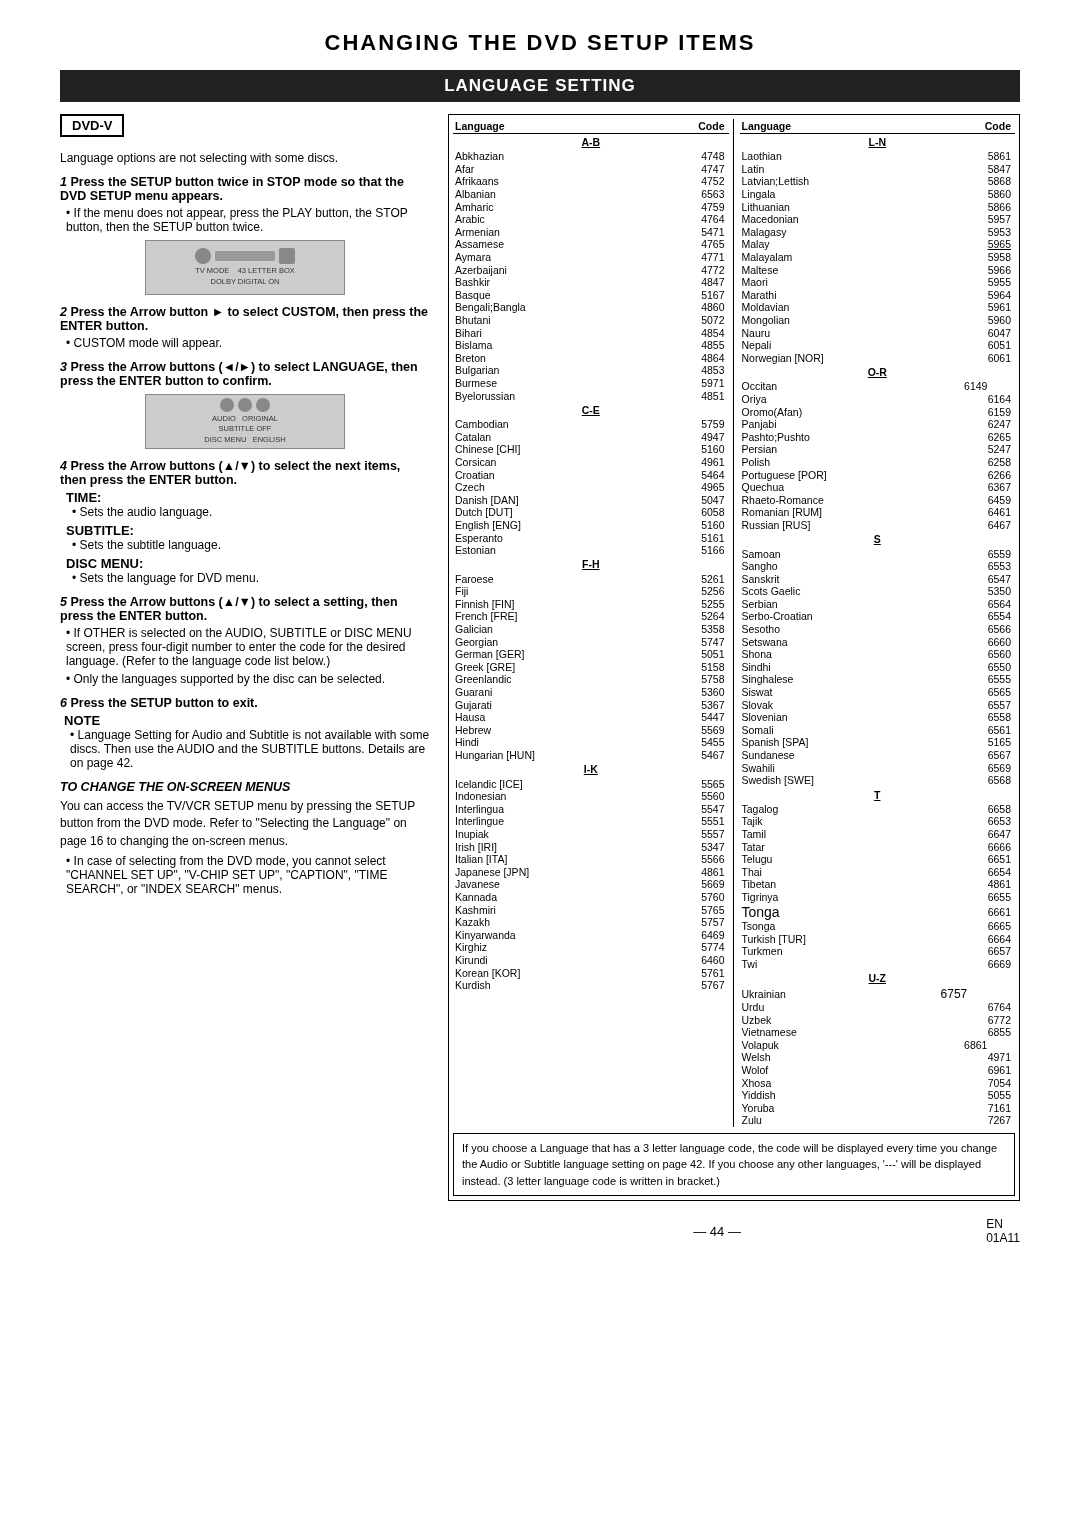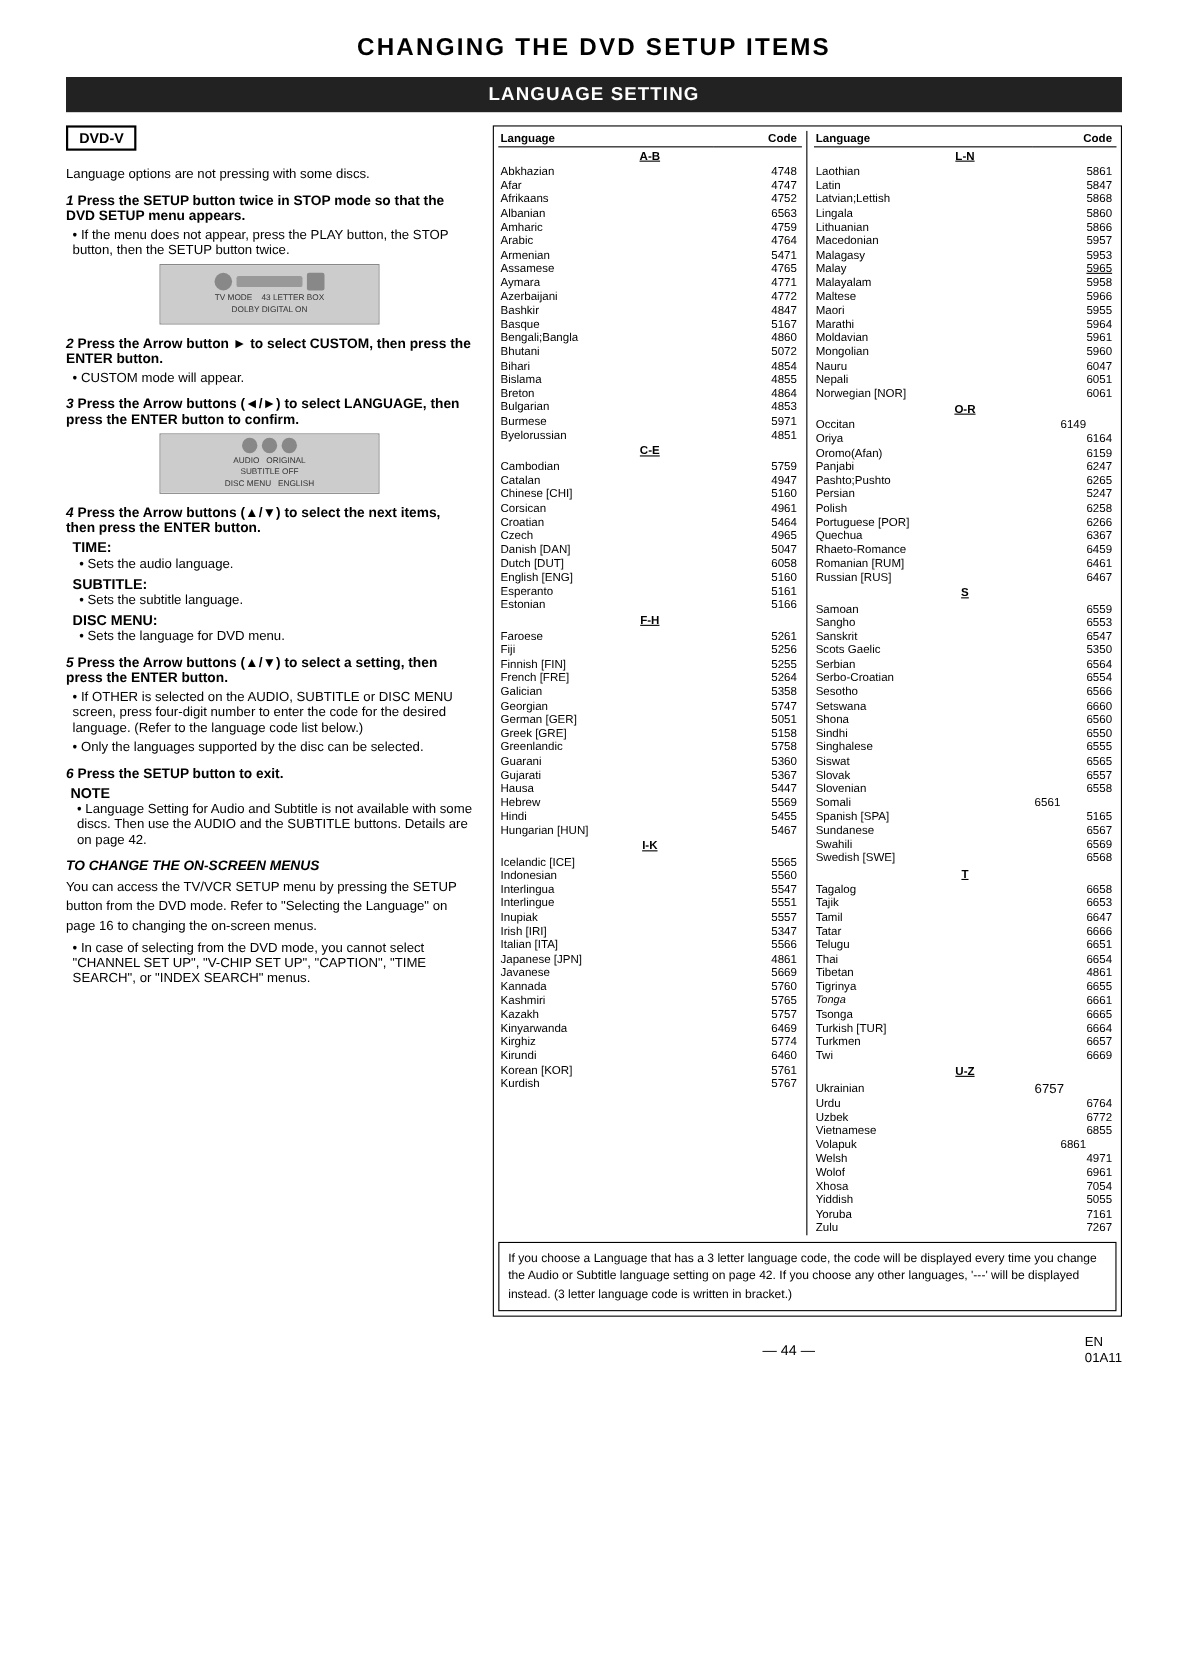--- a/index.html
+++ b/index.html
@@ -114,21 +114,21 @@
   <div class="main-title">CHANGING THE DVD SETUP ITEMS</div>
 
   <div class="section-title">LANGUAGE SETTING</div>
 
   <div class="content-area">
 
     <div class="left-panel">
       <div style="text-align:left; margin-bottom:6px;">
         <span class="dvd-badge">DVD-V</span>
       </div>
-      <div class="instruction-note">Language options are not pressing with some discs.</div>
+      <div class="instruction-note">Language options are not selecting with some discs.</div>
 
       <div class="step">
         <div class="step-title">
           <span class="step-number">1</span>
           <span> Press the SETUP button twice in STOP mode so that the DVD SETUP menu appears.</span>
         </div>
         <div class="bullet">• <span>If the menu does not appear, press the PLAY button, the STOP button, then the SETUP button twice.</span></div>
 
         <div class="device-img">
           <div style="width:100%;height:100%;background:#ccc;display:flex;flex-direction:column;align-items:center;justify-content:center;gap:2px;">
@@ -681,21 +681,21 @@
                   <tr>
                     <td style="padding: 0.3px 2px; font-size: 10.5px;">Slovak</td>
                     <td style="padding: 0.3px 4px 0.3px 2px; text-align: right; font-size: 10.5px;">6557</td>
                   </tr>
                   <tr>
                     <td style="padding: 0.3px 2px; font-size: 10.5px;">Slovenian</td>
                     <td style="padding: 0.3px 4px 0.3px 2px; text-align: right; font-size: 10.5px;">6558</td>
                   </tr>
                   <tr>
                     <td style="padding: 0.3px 2px; font-size: 10.5px;">Somali</td>
-                    <td style="padding: 0.3px 4px 0.3px 2px; text-align: left; font-size: 10.5px;">6561</td>
+                    <td style="padding: 0.3px 4px 0.3px 2px; text-align: right; font-size: 10.5px;">6561</td>
                   </tr>
                   <tr>
                     <td style="padding: 0.3px 2px; font-size: 10.5px;">Spanish [SPA]</td>
                     <td style="padding: 0.3px 4px 0.3px 2px; text-align: right; font-size: 10.5px;">5165</td>
                   </tr>
                   <tr>
                     <td style="padding: 0.3px 2px; font-size: 10.5px;">Sundanese</td>
                     <td style="padding: 0.3px 4px 0.3px 2px; text-align: right; font-size: 10.5px;">6567</td>
                   </tr>
                   <tr>
@@ -735,21 +735,21 @@
                   </tr>
                   <tr>
                     <td style="padding: 0.3px 2px; font-size: 10.5px;">Tibetan</td>
                     <td style="padding: 0.3px 4px 0.3px 2px; text-align: right; font-size: 10.5px;">4861</td>
                   </tr>
                   <tr>
                     <td style="padding: 0.3px 2px; font-size: 10.5px;">Tigrinya</td>
                     <td style="padding: 0.3px 4px 0.3px 2px; text-align: right; font-size: 10.5px; margin-top: 32px;">6655</td>
                   </tr>
                   <tr>
-                    <td style="padding: 0.3px 2px; font-size: 10px; font-style: italic;">Tonga</td>
+                    <td style="padding: 0.3px 2px; font-size: 14px;">Tonga</td>
                     <td style="padding: 0.3px 4px 0.3px 2px; text-align: right; font-size: 10.5px;">6661</td>
                   </tr>
                   <tr>
                     <td style="padding: 0.3px 2px; font-size: 10.5px;">Tsonga</td>
                     <td style="padding: 0.3px 4px 0.3px 2px; text-align: right; font-size: 10.5px;">6665</td>
                   </tr>
                   <tr>
                     <td style="padding: 0.3px 2px; font-size: 10.5px;">Turkish [TUR]</td>
                     <td style="padding: 0.3px 4px 0.3px 2px; text-align: right; font-size: 10.5px;">6664</td>
                   </tr>

